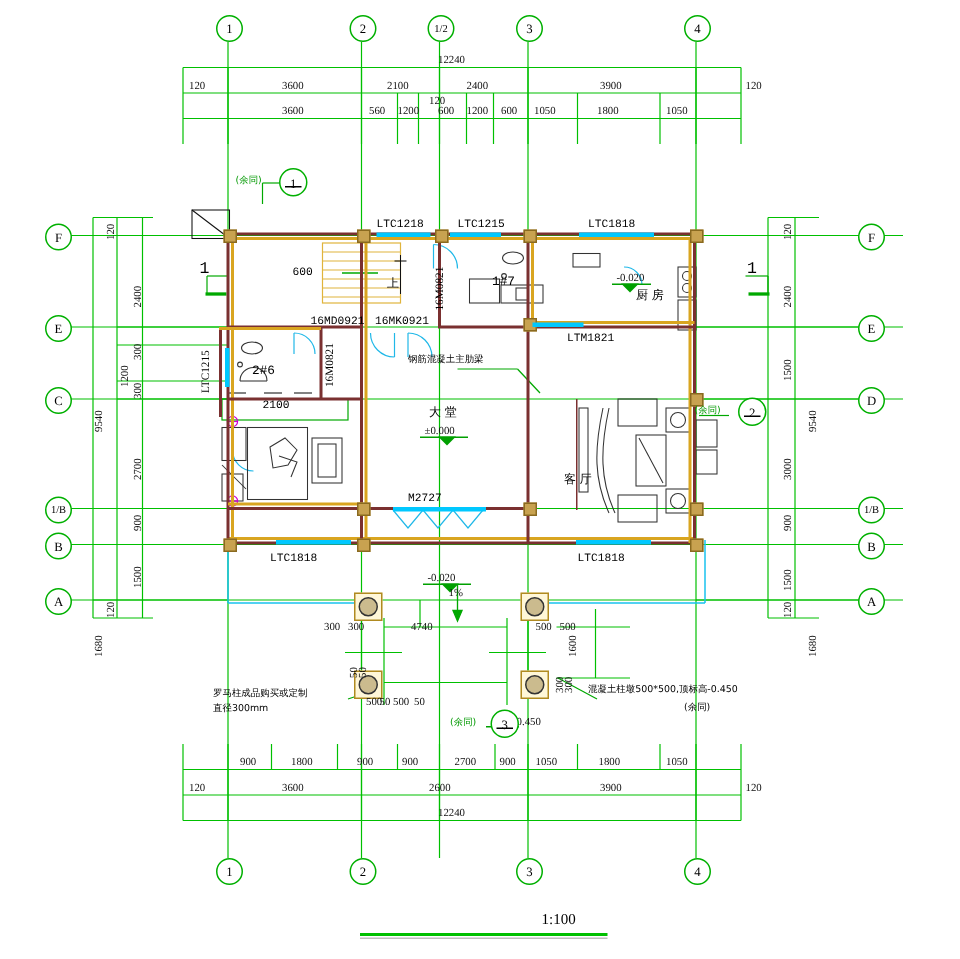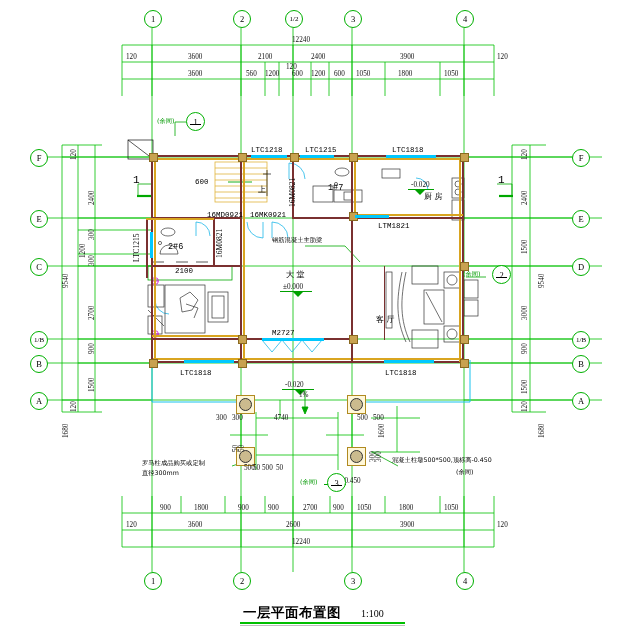--- a/index.html
+++ b/index.html
@@ -503,18 +503,17 @@
 
   <div class="cnsm" style="left:157px;top:117px;color:#009900;">(余同)</div>
   <div class="dbub" style="left:186px;top:112px;">1</div>
 
   <div class="cnsm" style="left:463px;top:270px;color:#009900;">(余同)</div>
   <div class="dbub" style="left:492px;top:265px;">2</div>
 
   <div class="cnsm" style="left:300px;top:478px;color:#009900;">(余同)</div>
   <div class="dbub" style="left:327px;top:473px;">3</div>
 
-  <div id="title">一层平面布置图</div>
   <div id="titleScale">1:100</div>
   <div id="titleRule"></div>
   <div id="titleRule2"></div>
 
 </div>
 
 </body></html>

